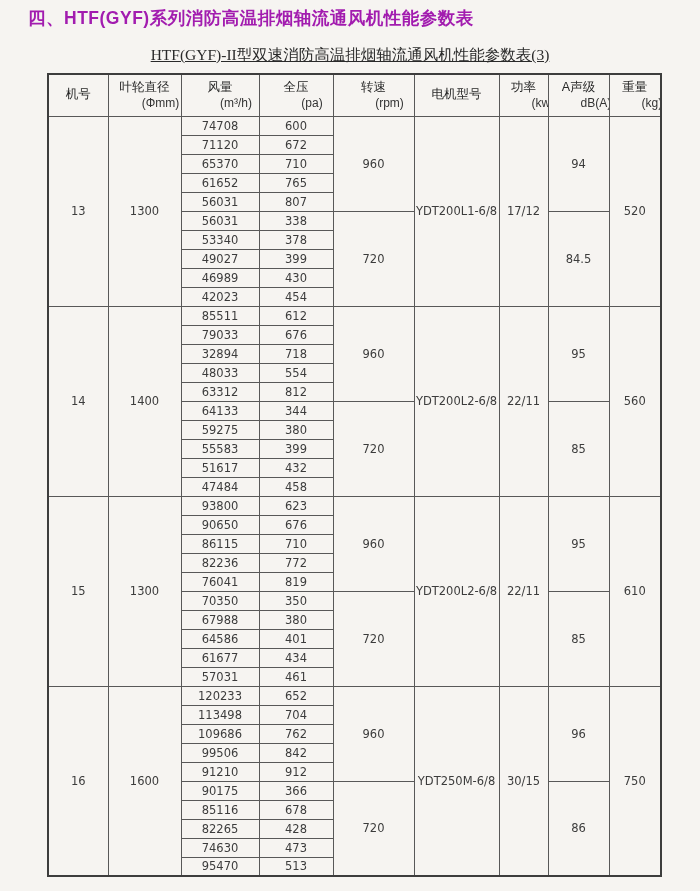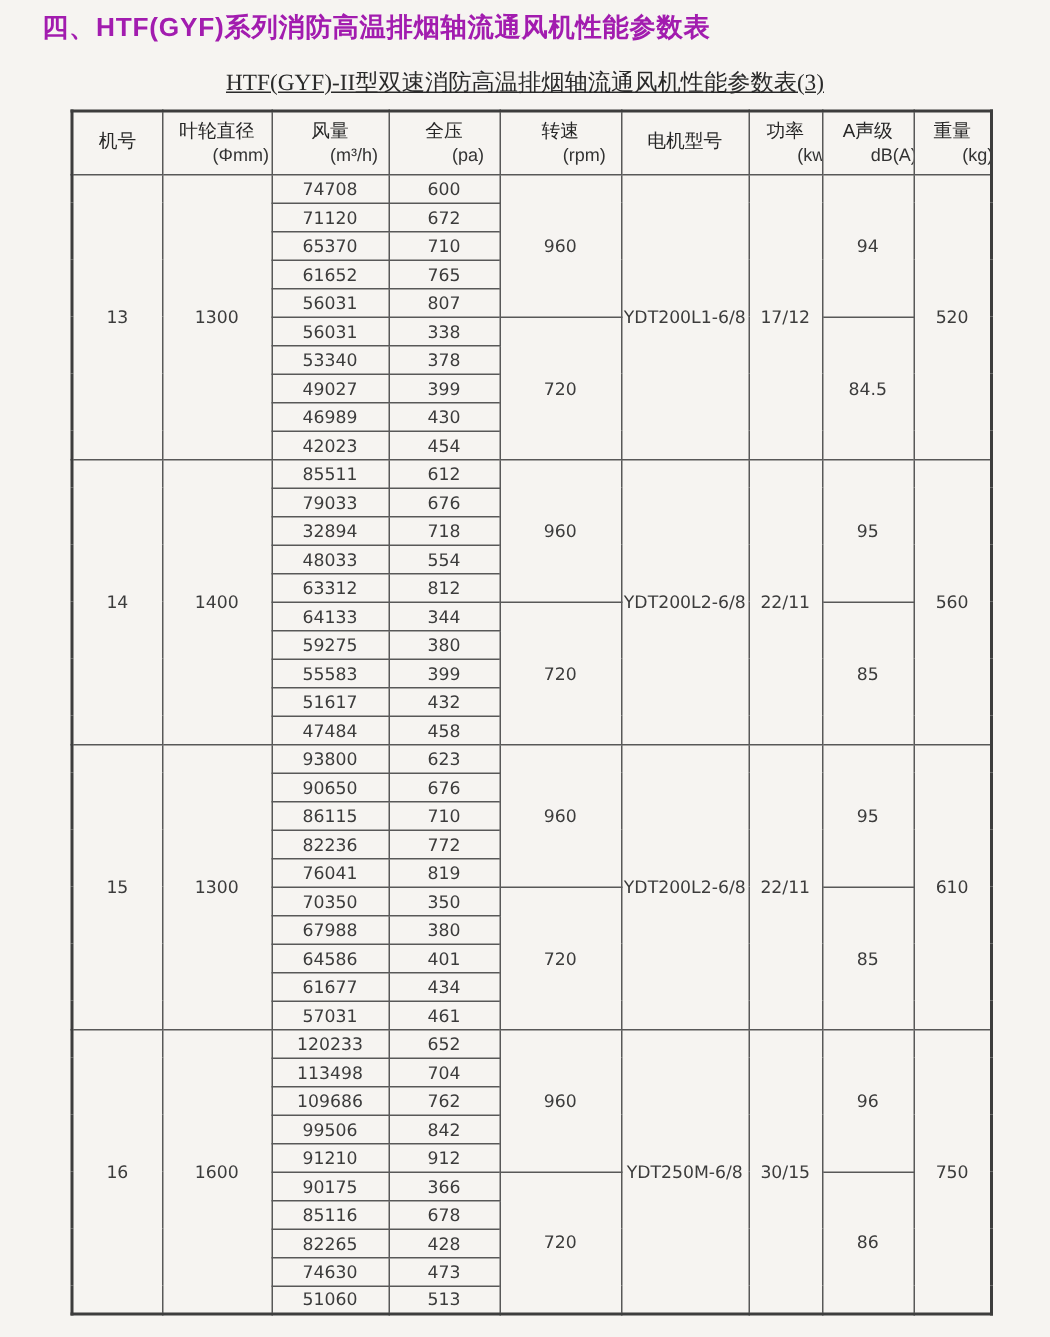--- a/index.html
+++ b/index.html
@@ -324,18 +324,18 @@
         </tr>
         <tr>
           <td>82265</td>
           <td>428</td>
         </tr>
         <tr>
           <td>74630</td>
           <td>473</td>
         </tr>
         <tr>
-          <td>51060</td>
+          <td>95470</td>
           <td>513</td>
         </tr>
       </tbody>
   </table>
 </div>
 
 </body></html>

